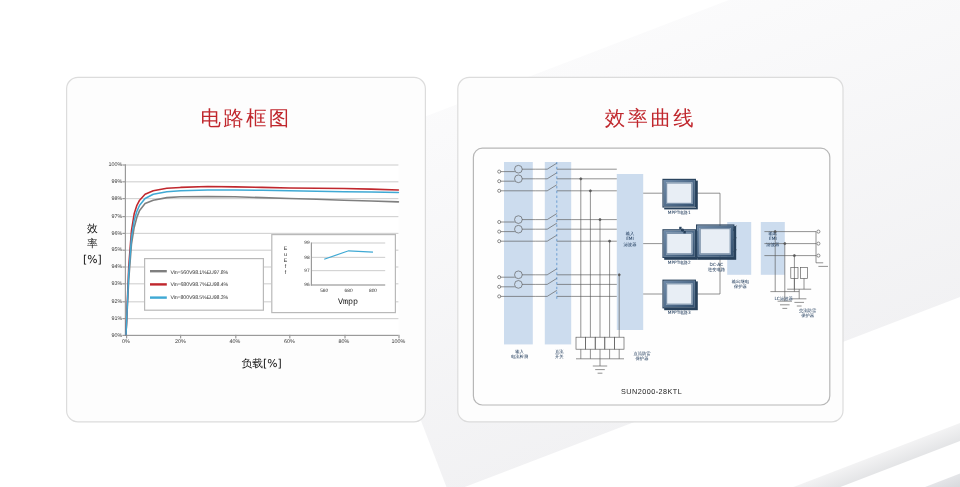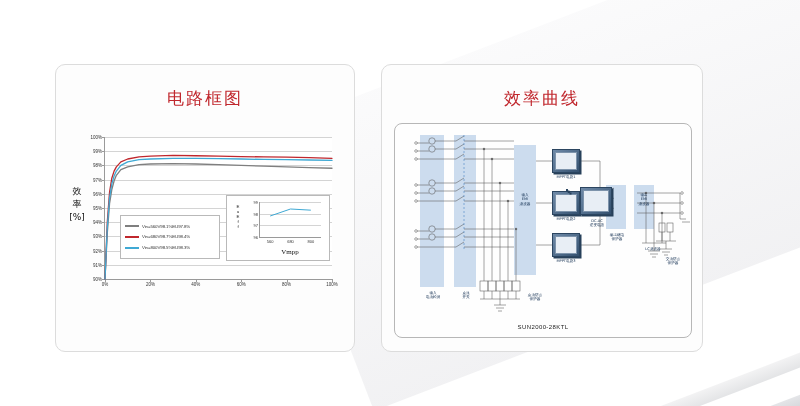--- a/index.html
+++ b/index.html
@@ -104,21 +104,21 @@
     border-left: 1px solid #9a9a9a; border-bottom: 1px solid #9a9a9a;
   }
   .inset-ytitle {
     position: absolute; left: 6px; top: 8px; width: 10px;
     font-size: 4.4px; color: #222; line-height: 5px; text-align: center;
   }
   .inset-ytick { position: absolute; right: 100%; margin-right: 2px; font-size: 4px; color: #333; transform: translateY(-50%); }
   .inset-xtick { position: absolute; top: 100%; margin-top: 2px; font-size: 4px; color: #333; transform: translateX(-50%); }
   .inset-xtitle {
     position: absolute; left: 32px; width: 62px; top: 52px; text-align: center;
-    font-size: 7px; color: #111; font-family: Liberation Serif, serif;
+    font-size: 7px; color: #111; font-family: Liberation Mono, monospace;
   }
 
   
   .diag-wrap { position: absolute; left: 12px; top: 58px; width: 298px; height: 215px; }
   .diag-frame {
     position: absolute; inset: 0;
     border: 1px solid #b7b7b7; border-radius: 8px; background: rgba(255,255,255,.55);
   }
   .model-label {
     position: absolute; left: 0; right: 0; bottom: 8px; text-align: center;
@@ -199,20 +199,21 @@
         <div class="xtick" style="left: 181.6px;">80%</div>
         <div class="xtickmark" style="left: 181.6px;"></div>
         <div class="xtick" style="left: 227px;">100%</div>
         <div class="xtickmark" style="left: 227px;"></div>
         <svg width="227" height="142" viewBox="0 0 227 142" style="position: absolute; left: 0px; top: 0px; overflow: visible;">
           <path d="M0.00 142.00 L2.27 96.56 L4.54 66.74 L6.81 52.54 L9.08 44.02 L11.35 38.34 L15.89 32.66 L22.70 29.82 L34.05 27.69 L45.40 26.98 L68.10 26.70 L90.80 26.98 L113.50 27.69 L136.20 28.40 L158.90 29.11 L181.60 29.82 L204.30 30.53 L227.00 31.24" fill="none" stroke="#7f7f7f" stroke-width="1.3" stroke-linejoin="round" stroke-linecap="round"></path>
           <path d="M0.00 142.00 L2.27 85.20 L4.54 55.38 L6.81 41.18 L9.08 34.08 L11.35 29.82 L15.89 24.85 L22.70 22.01 L34.05 19.88 L45.40 19.17 L68.10 18.46 L90.80 18.74 L113.50 19.17 L136.20 19.60 L158.90 19.88 L181.60 20.16 L204.30 20.59 L227.00 21.30" fill="none" stroke="#c0272d" stroke-width="1.3" stroke-linejoin="round" stroke-linecap="round"></path>
           <path d="M0.00 142.00 L2.27 90.88 L4.54 61.06 L6.81 46.86 L9.08 39.05 L11.35 34.08 L15.89 28.40 L22.70 24.85 L34.05 22.72 L45.40 22.01 L68.10 21.30 L90.80 21.30 L113.50 21.58 L136.20 22.01 L158.90 22.44 L181.60 22.72 L204.30 23.00 L227.00 23.43" fill="none" stroke="#3fa9d4" stroke-width="1.3" stroke-linejoin="round" stroke-linecap="round"></path>
         </svg>
       </div>
+    <div class="xtitle">负载[%]</div>
 
     <div class="legend" id="eff-legend">
         <div class="legend-row">
           <span class="legend-swatch" style="background: rgb(127, 127, 127);"></span>
           <span class="legend-label">Vin=560V98.1%EU97.8%</span>
         </div>
         <div class="legend-row">
           <span class="legend-swatch" style="background: rgb(192, 39, 45);"></span>
           <span class="legend-label">Vin=680V98.7%EU98.4%</span>
         </div>

